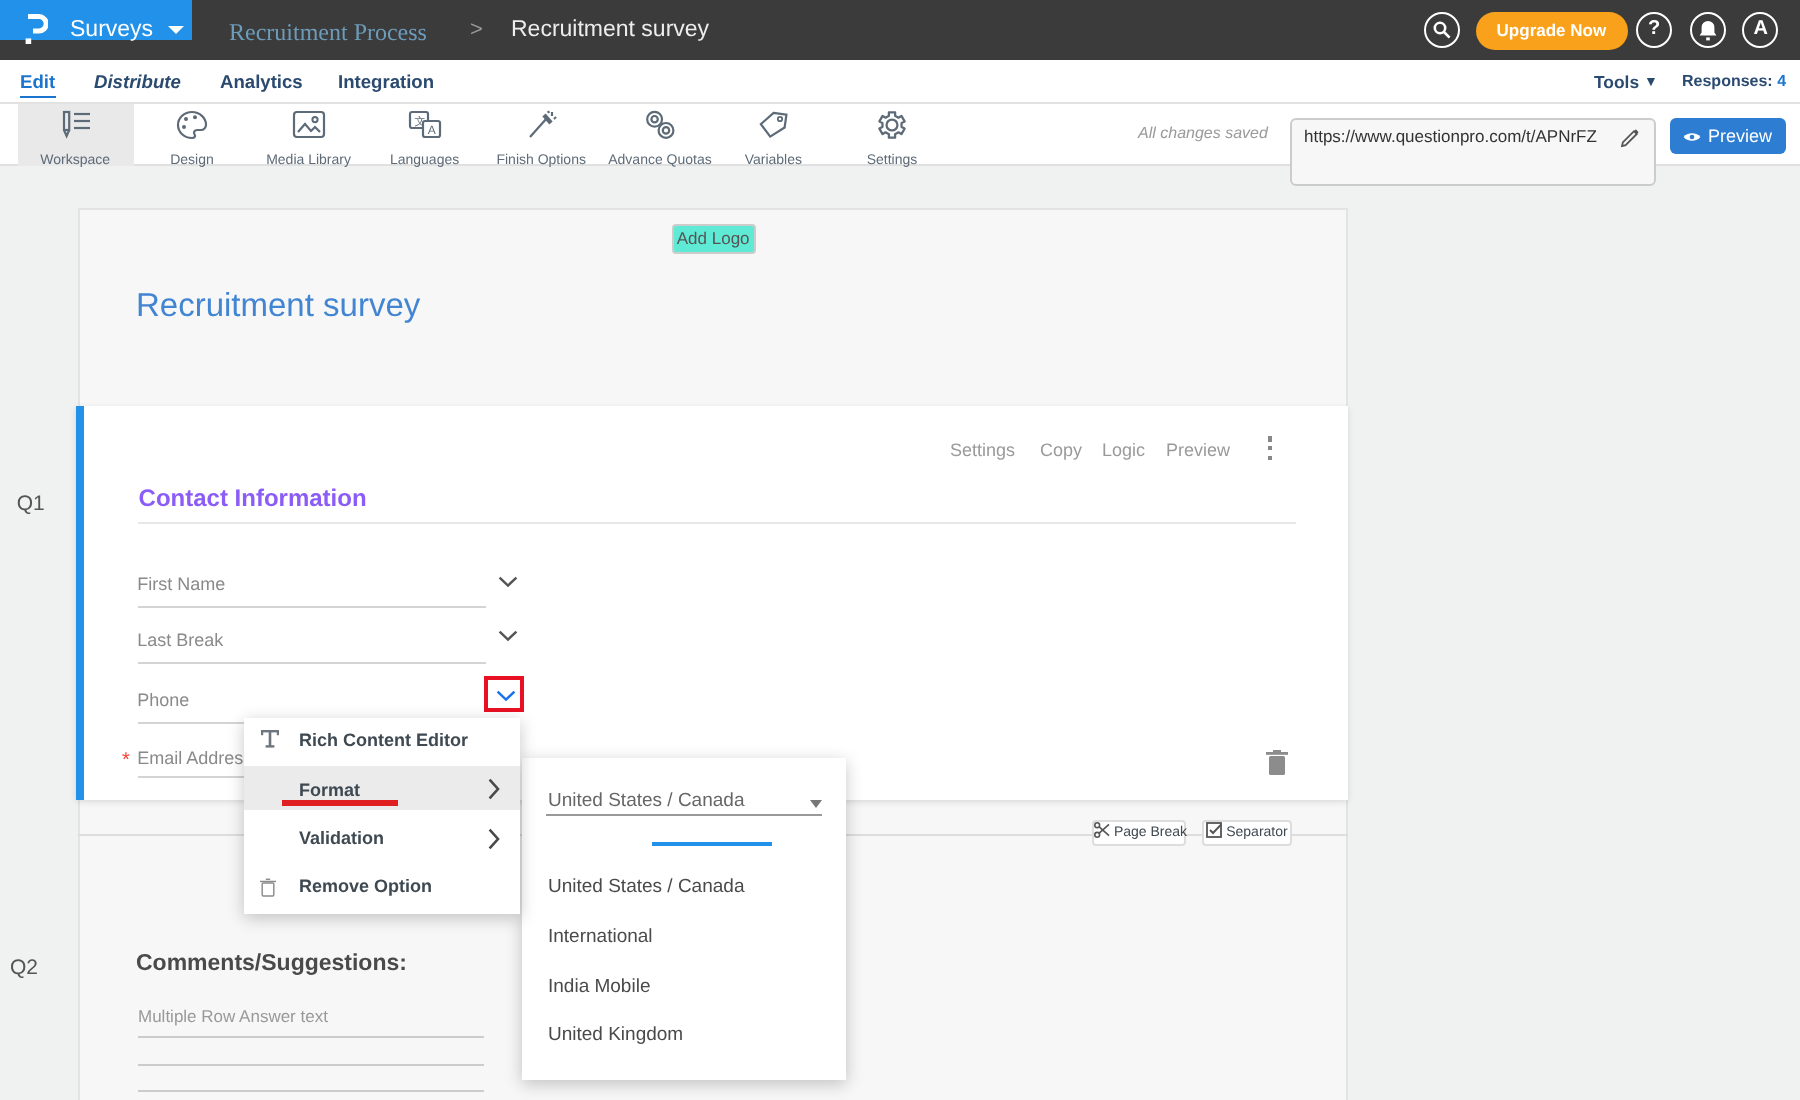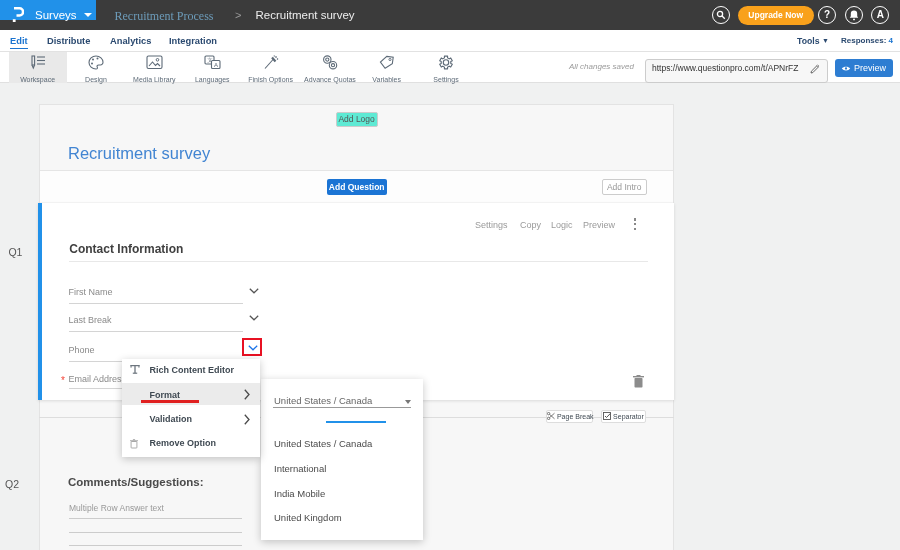--- a/index.html
+++ b/index.html
@@ -23,36 +23,36 @@
 .nav a { position:absolute; top:6px; font-size:9.3px; font-weight:bold; color:#2b4a70; text-decoration:none; white-space:nowrap; }
 .nav a.active { color:#1b74d0; border-bottom:1px solid #1b74d0; padding-bottom:1.5px; }
 
 
 .toolbar { position:absolute; left:0; top:52px; width:900px; height:31px; background:#fff; border-bottom:1px solid #e0e0e0; }
 .titem { position:absolute; top:0; height:31px; width:58px; text-align:center; color:#5d6a77; }
 .titem.sel { background:#e9e9e9; }
 .titem svg { margin-top:3px; }
 .titem .tlabel { font-size:7px; margin-top:1.5px; white-space:nowrap; }
 .saved { position:absolute; left:569px; top:10px; font-size:8px; font-style:italic; color:#9a9a9a; }
-.urlbox { position:absolute; left:645px; top:7px; width:183px; height:24px; background:#f7f7f7; border:1px solid #ccc; border-radius:3px; font-size:8.5px; color:#333; line-height:16px; padding-left:6px; white-space:nowrap; }
+.urlbox { position:absolute; left:645px; top:7px; width:183px; height:34px; background:#f7f7f7; border:1px solid #ccc; border-radius:3px; font-size:8.5px; color:#333; line-height:16px; padding-left:6px; white-space:nowrap; }
 .previewbtn { position:absolute; left:835px; top:7px; width:57.5px; height:18px; background:#2d7dd2; border-radius:3px; color:#fff; font-size:9px; text-align:center; line-height:18px; white-space:nowrap; }
 
 
 .card { position:absolute; left:39px; top:104px; width:635px; height:446px; background:#f7f7f7; border:1px solid #e3e3e3; border-bottom:none; }
 .addlogo { position:absolute; left:295.6px; top:7px; width:42px; height:15px; background:#5eead4; border:1px solid #ccc; border-radius:2px; font-size:8.5px; color:#555; text-align:center; line-height:13px; }
 .cardtitle { position:absolute; left:28px; top:38.5px; font-size:16.5px; color:#4285d2; }
 .addqrow { position:absolute; left:0; top:65px; width:633px; height:32px; background:#fdfdfd; border-top:1px solid #e5e5e5; }
 .addq { position:absolute; left:286.7px; top:8px; width:60px; height:16px; background:#1b74d4; border-radius:2px; color:#fff; font-size:8.5px; font-weight:bold; text-align:center; line-height:16px; white-space:nowrap; }
 .addintro { position:absolute; left:561.7px; top:8px; width:45px; height:16px; background:#fff; border:1px solid #ccc; border-radius:2px; color:#999; font-size:8.5px; text-align:center; line-height:14px; white-space:nowrap; }
 
 
 .q1 { position:absolute; left:38px; top:203px; width:636px; height:197px; background:#fff; border-left:4px solid #2191e9; box-shadow:0 1px 3px rgba(0,0,0,0.12); }
 .qlabel { position:absolute; font-size:10.5px; color:#555; }
 .q1l { position:absolute; top:17px; font-size:9px; color:#9a9a9a; white-space:nowrap; }
-.qtitle { position:absolute; left:27.3px; top:39px; font-size:12px; font-weight:bold; color:#404040; }
+.qtitle { position:absolute; left:27.3px; top:39px; font-size:12px; font-weight:bold; color:#8b5cf6; }
 .qdivider { position:absolute; left:27px; top:58px; width:579px; height:1px; background:#e8e8e8; }
 .frow { position:absolute; left:26.6px; font-size:9px; color:#8a8a8a; white-space:nowrap; }
 .fline { position:absolute; left:26.6px; width:174px; height:1px; background:#d4d4d4; }
 .chev { position:absolute; left:206.5px; }
 .redbox { position:absolute; left:200px; border:2.5px solid #e81123; width:20px; height:18px; }
 .aster { position:absolute; left:19px; color:#f44336; font-size:10px; }
 
 
 .brline { position:absolute; left:39px; top:417px; width:635px; height:1px; background:#ddd; }
 .brbtn { position:absolute; top:410px; height:13px; background:#fff; border:1px solid #ddd; border-radius:2px; font-size:7px; color:#3f4952; line-height:11px; text-align:center; white-space:nowrap; }
@@ -99,21 +99,21 @@
   <div class="circbtn" style="left:818.1px;">?</div>
   <div class="circbtn" style="left:844.8px;"><svg width="10" height="11" viewBox="0 0 10 11" style="margin-top:2.5px;">
         <path d="M5 0.5 a3.2 3.2 0 0 1 3.2 3.2 v2.5 l1 1.5 h-8.4 l1 -1.5 v-2.5 a3.2 3.2 0 0 1 3.2 -3.2 z" fill="#fff"></path>
         <rect x="4.1" y="8.7" width="1.8" height="1.5" fill="#fff"></rect>
       </svg></div>
   <div class="circbtn" style="left:871.4px;">A</div>
 </div>
 
 <div class="nav">
   <a class="active" style="left:10px;">Edit</a>
-  <a style="left:47px;">Distribute</a>
+  <a style="left:47px;font-style:italic;">Distribute</a>
   <a style="left:110px;">Analytics</a>
   <a style="left:169px;">Integration</a>
   <a style="left:797px; font-size:8.7px;">Tools <span style="font-size:7px; position:relative; top:-1px;">▼</span></a>
   <a style="left:841px; font-size:8px;">Responses: <span style="color:#1b74d0;">4</span></a>
 </div>
 
 <div class="toolbar">
   <div class="titem sel" style="left:8.6px;">
     <svg width="17" height="15" viewBox="0 0 17 15">
         <g stroke="#5d6a77" stroke-width="1.1" fill="none">
@@ -199,24 +199,20 @@
   </div>
   <div class="previewbtn"><svg width="10" height="7" viewBox="0 0 12 8" style="vertical-align:-0.5px;">
         <path d="M1 4 C3 1 9 1 11 4 C9 7 3 7 1 4 z" fill="#fff"></path>
         <circle cx="6" cy="4" r="1.4" fill="#2d7dd2"></circle>
       </svg> Preview</div>
 </div>
 
 <div class="card">
   <div class="addlogo">Add Logo</div>
   <div class="cardtitle">Recruitment survey</div>
-  <div class="addqrow">
-    <div class="addq">Add Question</div>
-    <div class="addintro">Add Intro</div>
-  </div>
 </div>
 
 <div class="qlabel" style="left:8.4px; top:246px;">Q1</div>
 <div class="q1">
   <div class="q1l" style="left:433px;">Settings</div>
   <div class="q1l" style="left:478px;">Copy</div>
   <div class="q1l" style="left:509px;">Logic</div>
   <div class="q1l" style="left:541px;">Preview</div>
   <div style="position:absolute; left:591.5px; top:15px; width:2.5px; height:2.5px; background:#888;"></div>
   <div style="position:absolute; left:591.5px; top:19.8px; width:2.5px; height:2.5px; background:#888;"></div>

